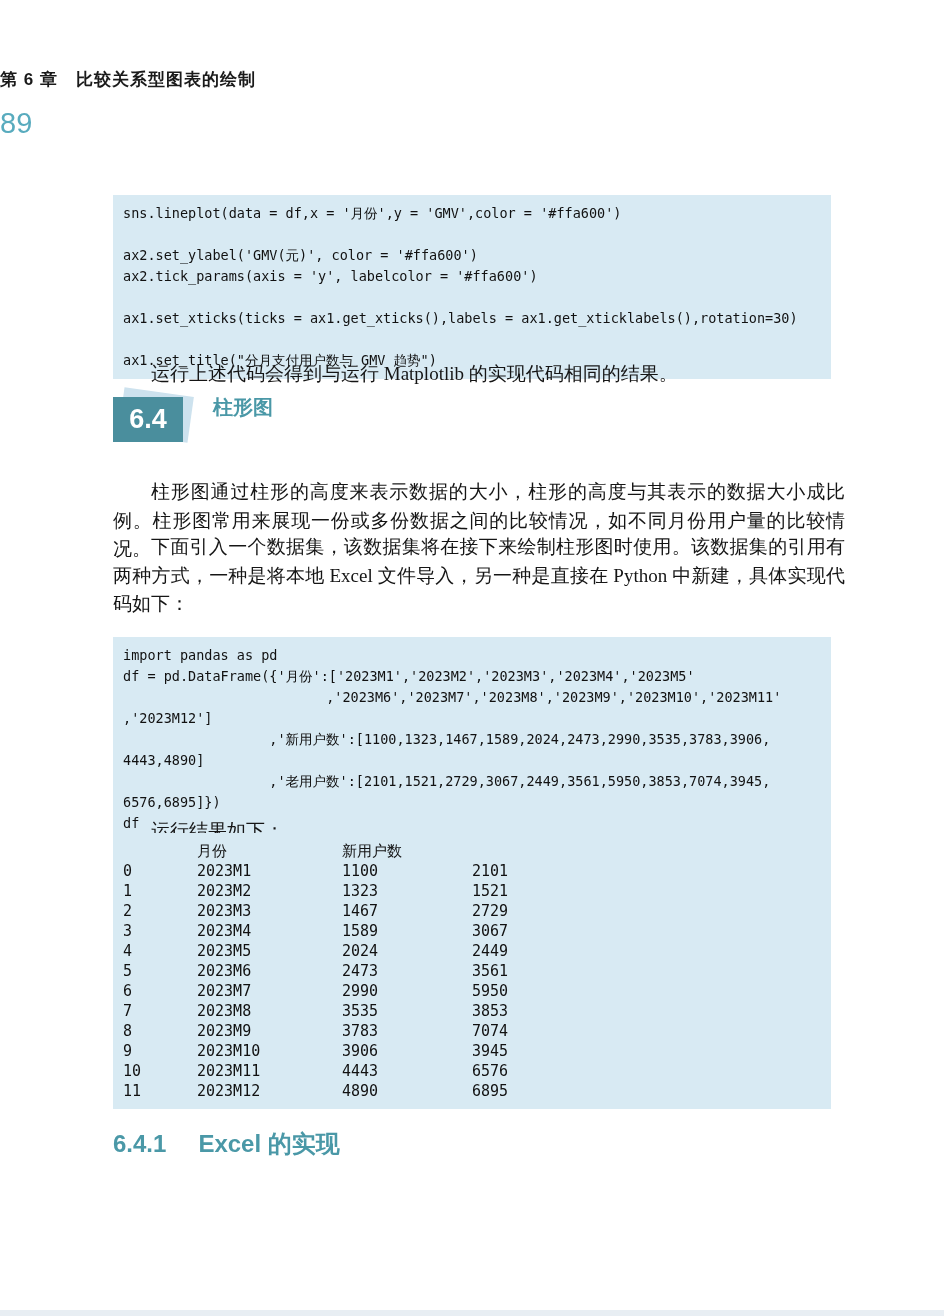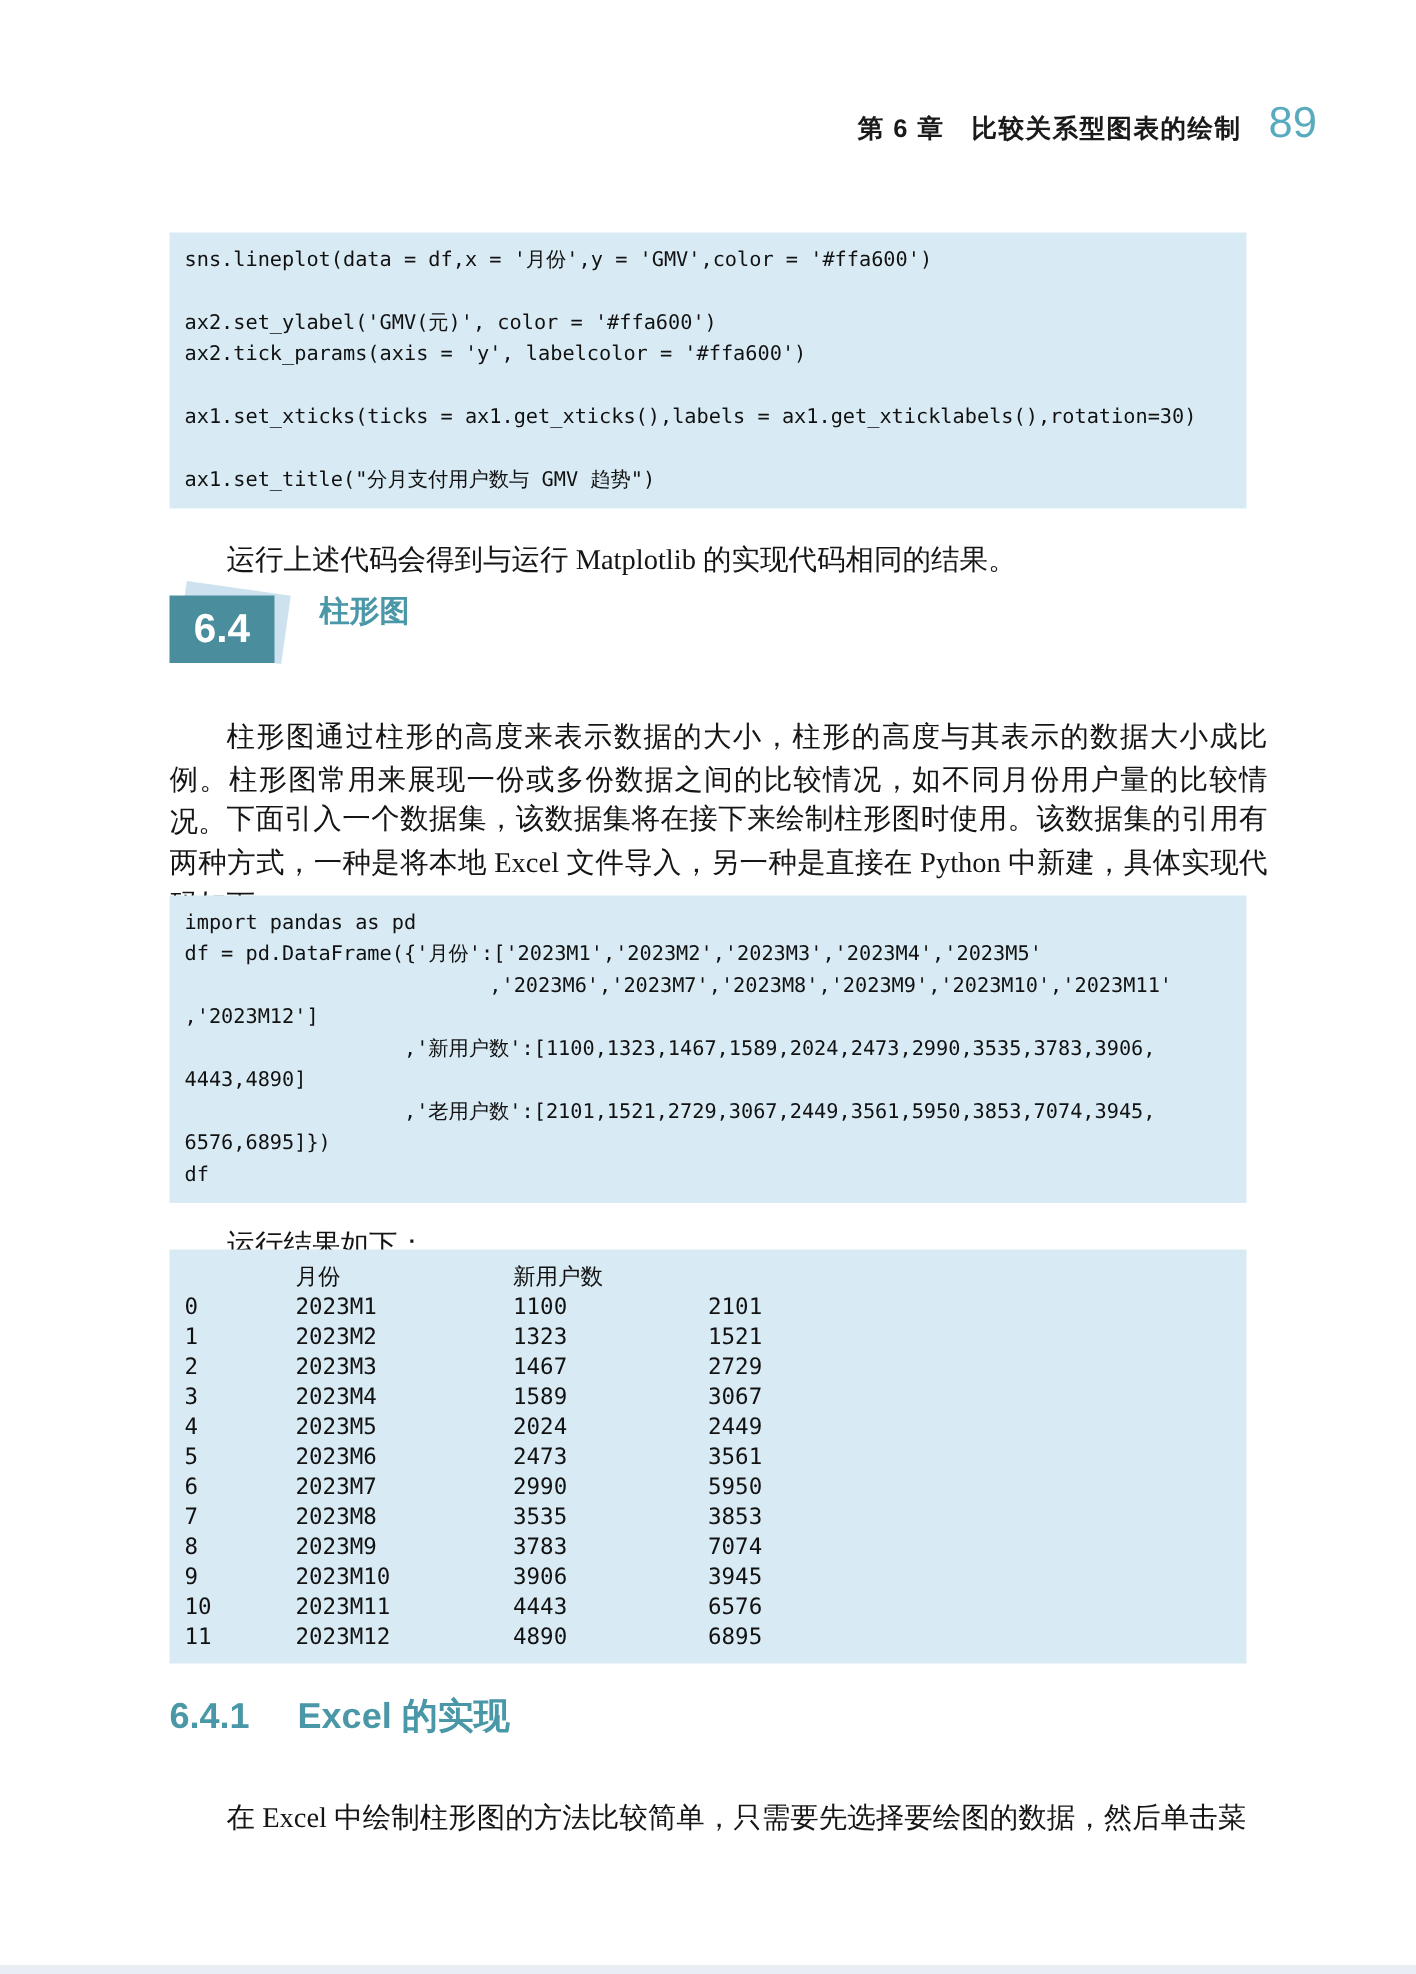--- a/index.html
+++ b/index.html
@@ -7,34 +7,34 @@
     position:relative;
     width:944px;height:1316px;
     background:#ffffff;
     font-family:"Liberation Serif","DejaVu Serif",serif;
     color:#151515;
     overflow:hidden;
   }
   
   .running-header{
     position:absolute;top:68px;left:0;right:66px;
-    display:flex;justify-content:flex-end;align-items:baseline;gap:18px;
+    display:flex;justify-content:flex-end;align-items:baseline;gap:18px;flex-direction:column;
   }
   .running-header .chapter{
     font-family:"Liberation Sans","DejaVu Sans",sans-serif;
     font-weight:600;font-size:17px;letter-spacing:1px;color:#1a1a1a;
   }
   .running-header .pagenum{
     font-family:"Liberation Sans","DejaVu Sans",sans-serif;
     font-weight:400;font-size:29px;color:#58abbe;line-height:1;
   }
   
   .codeblock{
     position:absolute;left:113px;width:698px;
-    background:#d8eaf3;padding:8px 10px;
+    background:#d8eaf3;padding:8px 10px;margin-top:40px;
   }
   .codeblock pre{
     margin:0;
     font-family:"DejaVu Sans Mono","Liberation Mono",monospace;
     font-size:13.5px;line-height:21px;color:#111;
     white-space:pre;
   }
   #code1{top:155px;}
   #code2{top:597px;}
   
@@ -225,17 +225,16 @@
           <span class="df-cell c3">6895</span>
         </div>
       </div>
   </div>
 
   <div class="subsection-head">
     <span>6.4.1</span>
     <span>Excel 的实现</span>
   </div>
 
-  <p class="para" id="para-excel">在 Excel 中绘制柱形图的方法比较简单，只需要先选择要绘图的数据，然后单击菜</p>
 
   <div class="footer-strip"></div>
 
 </div>
 
 </body></html>

